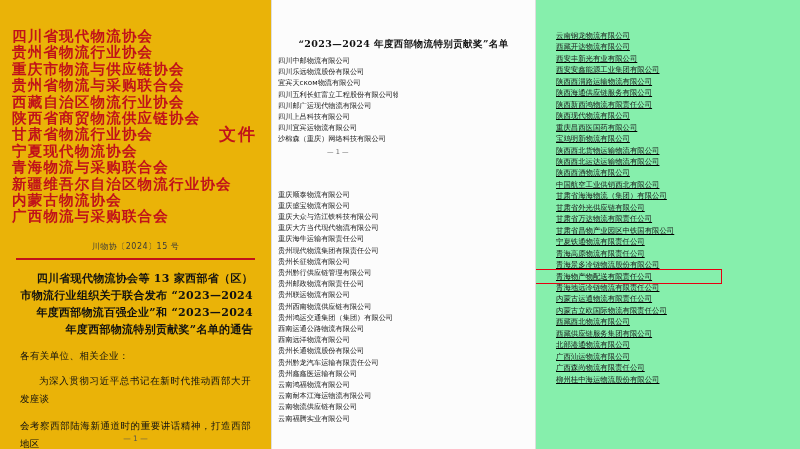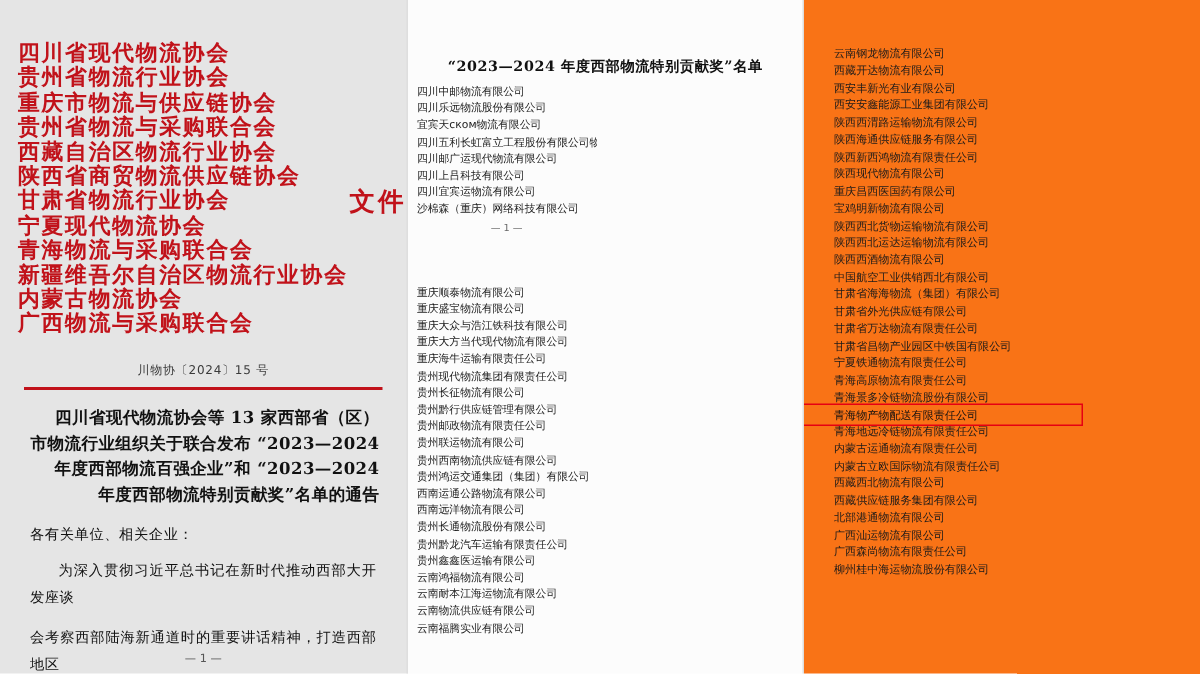--- a/index.html
+++ b/index.html
@@ -19,41 +19,41 @@
     display: flex;
     position: relative;
     background: #fdfdfd;
   }
 
   
   .doc-left {
     width: 272px;
     height: 449px;
     position: relative;
-    background: #e5e5e5;
+    background: #eab308;
     border-right: 1px solid #dedede;
     padding: 6px 10px 0 10px;
     overflow: hidden;
   }
   .assoc-list {
     margin-top: 22px;
     padding-left: 2px;
   }
   .assoc-line {
     color: #c1121a;
     font-size: 14.5px;
     line-height: 16.4px;
     letter-spacing: 1.2px;
     white-space: nowrap;
     font-family: "DejaVu Serif", "Liberation Serif", serif;
     font-weight: 700;
   }
   .wenjian {
     position: absolute;
-    right: 0;
+    right: 14px;
     top: 123px;
     color: #c1121a;
     font-size: 17px;
     font-weight: 700;
     letter-spacing: 2px;
     font-family: "DejaVu Serif", "Liberation Serif", serif;
   }
   .docnum {
     margin-top: 16px;
     text-align: center;
@@ -144,23 +144,24 @@
     font-size: 6.5px;
     color: #666;
     padding: 3px 0 5px 0;
   }
 
   
   .doc-right {
     width: 264px;
     height: 449px;
     position: relative;
-    background: #f97316;
+    background: #86efac;
     padding: 30px 0 0 0;
     overflow: hidden;
+    text-decoration: underline;
   }
   .right-inner { padding: 0 18px 0 20px; position: relative; }
   .right-item {
     font-size: 7.4px;
     line-height: 11.45px;
     color: #1a1a1a;
     white-space: nowrap;
     position: relative;
   }
   .highlight-box {

